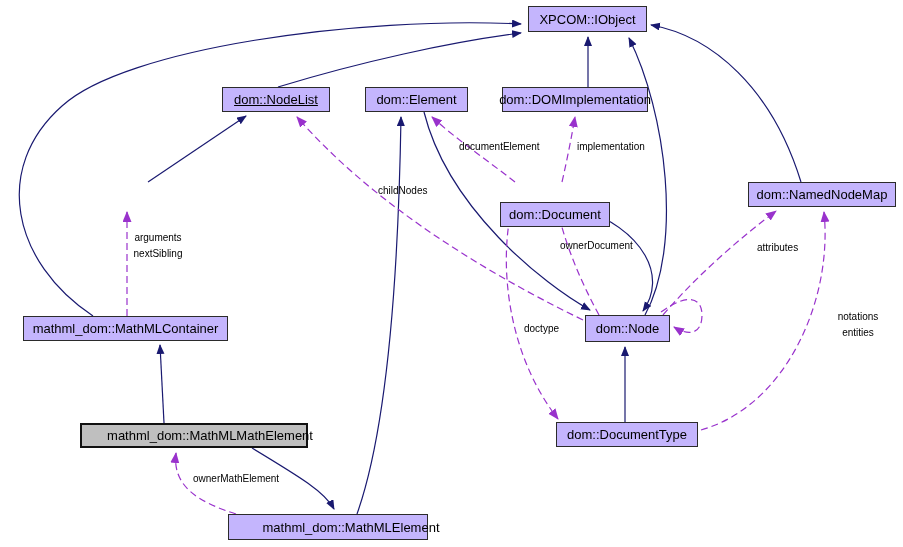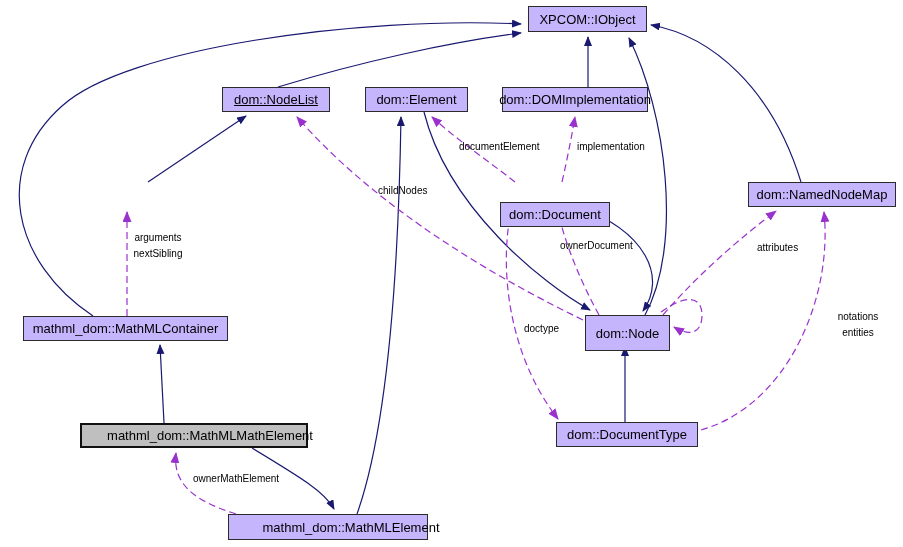--- a/index.html
+++ b/index.html
@@ -77,21 +77,21 @@
     <path class="edge-dashed" d="M 236,514 C 198,502 172,486 176,453" marker-end="url(#arrow-purple)"></path>
   </svg>
 
   <div class="cnode" style="left:528px;top:6px;width:119px;height:26px;">XPCOM::IObject</div>
   <div class="cnode" style="left:222px;top:87px;width:108px;height:25px;text-decoration:underline;">dom::NodeList</div>
   <div class="cnode" style="left:365px;top:87px;width:103px;height:25px;">dom::Element</div>
   <div class="cnode" style="left:502px;top:87px;width:146px;height:25px;">dom::DOMImplementation</div>
   <div class="cnode" style="left:500px;top:182px;width:110px;height:25px;margin-top:20px;">dom::Document</div>
   <div class="cnode" style="left:748px;top:182px;width:148px;height:25px;">dom::NamedNodeMap</div>
   <div class="cnode" style="left:23px;top:316px;width:205px;height:25px;">mathml_dom::MathMLContainer</div>
-  <div class="cnode" style="left:585px;top:315px;width:85px;height:36px;">dom::Node</div>
+  <div class="cnode" style="left:585px;top:315px;width:85px;height:27px;">dom::Node</div>
   <div class="cnode selected" style="left:80px;top:423px;width:228px;height:25px;">mathml_dom::MathMLMathElement</div>
   <div class="cnode" style="left:556px;top:422px;width:142px;height:25px;">dom::DocumentType</div>
   <div class="cnode" style="left:228px;top:514px;width:200px;height:26px;padding-left:46px;">mathml_dom::MathMLElement</div>
 
   <span class="elabel" style="left:459px;top:139px;">documentElement</span>
   <span class="elabel" style="left:577px;top:139px;">implementation</span>
   <span class="elabel" style="left:378px;top:183px;">childNodes</span>
   <div class="elabel block" style="left:112px;top:230px;width:92px;">
     <div>arguments</div>
     <div>nextSibling</div>

